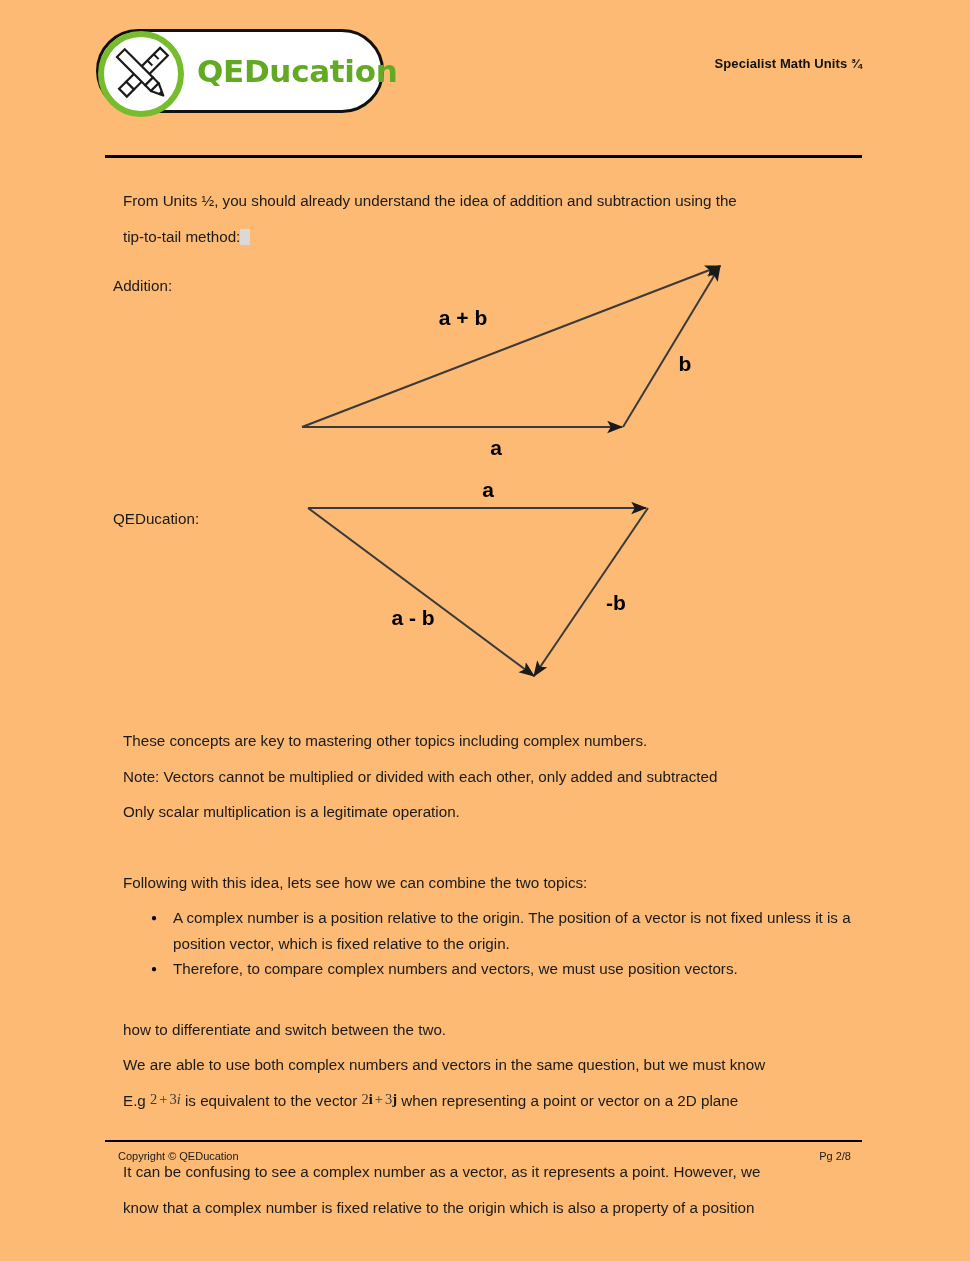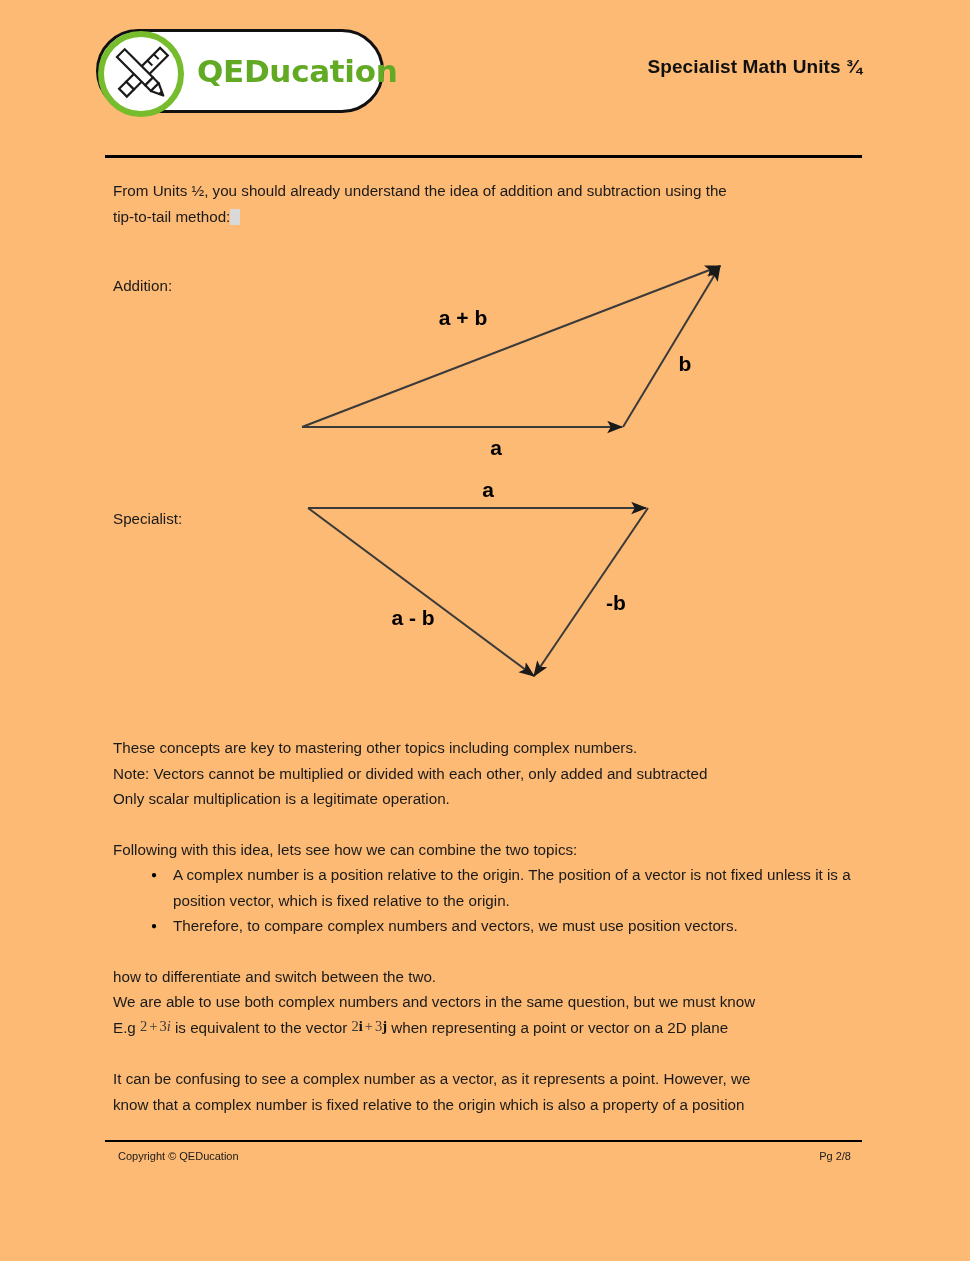--- a/index.html
+++ b/index.html
@@ -55,21 +55,21 @@
     font-size: 31px;
     font-weight: bold;
     color: #62a924;
     letter-spacing: -0.3px;
     white-space: nowrap;
   }
   .header-title {
     position: absolute;
     right: 108px;
     top: 56px;
-    font-size: 19px;
+    font-size: 13px;
     font-weight: bold;
     color: #111111;
     letter-spacing: 0.1px;
     white-space: nowrap;
   }
   .header-rule {
     position: absolute;
     left: 105px;
     top: 155px;
     width: 757px;
@@ -81,21 +81,21 @@
   .content {
     position: absolute;
     left: 113px;
     top: 178px;
     width: 752px;
   }
   .para {
     font-size: 15.2px;
     line-height: 25.5px;
     color: #1a1a1a;
-    margin: 0;
+    margin: 10px;
   }
   .spacer-md { height: 25px; }
   .highlight-block {
     display: inline-block;
     width: 10px;
     height: 16px;
     background: #d9d9d9;
     vertical-align: -3px;
   }
   .underlined-label {
@@ -142,21 +142,21 @@
     font-family: "Liberation Sans", sans-serif;
     font-weight: bold;
     font-size: 21px;
     fill: #000000;
   }
 
   
   .lower {
     position: absolute;
     left: 113px;
-    top: 735px;
+    top: 718px;
     width: 752px;
   }
   ul.bullets {
     margin: 0;
     padding: 0 0 0 60px;
     list-style: none;
   }
   ul.bullets li {
     position: relative;
     font-size: 15.2px;
@@ -248,21 +248,21 @@
   <div class="header-rule"></div>
 
   <div class="content">
     <p class="para">From Units ½, you should already understand the idea of addition and subtraction using the</p>
     <p class="para">
       <span>tip-to-tail method:</span><span class="highlight-block"></span>
     </p>
   </div>
 
   <div class="underlined-label label-addition">Addition:</div>
-  <div class="underlined-label label-subtraction">Specialist:</div>
+  <div class="underlined-label label-subtraction">QEDucation:</div>
 
   <div class="diagram-addition">
     <svg viewBox="0 0 470 220" xmlns="http://www.w3.org/2000/svg">
       <defs>
         <marker id="ah-add" markerWidth="9" markerHeight="9" refX="7.4" refY="3.1" orient="auto">
           <path d="M0,0 L8,3.1 L0,6.2 L1.8,3.1 Z" fill="#1a1a1a"></path>
         </marker>
       </defs>
 
       <line x1="22" y1="179" x2="342" y2="179" stroke="#3a3a3a" stroke-width="2" marker-end="url(#ah-add)"></line>

